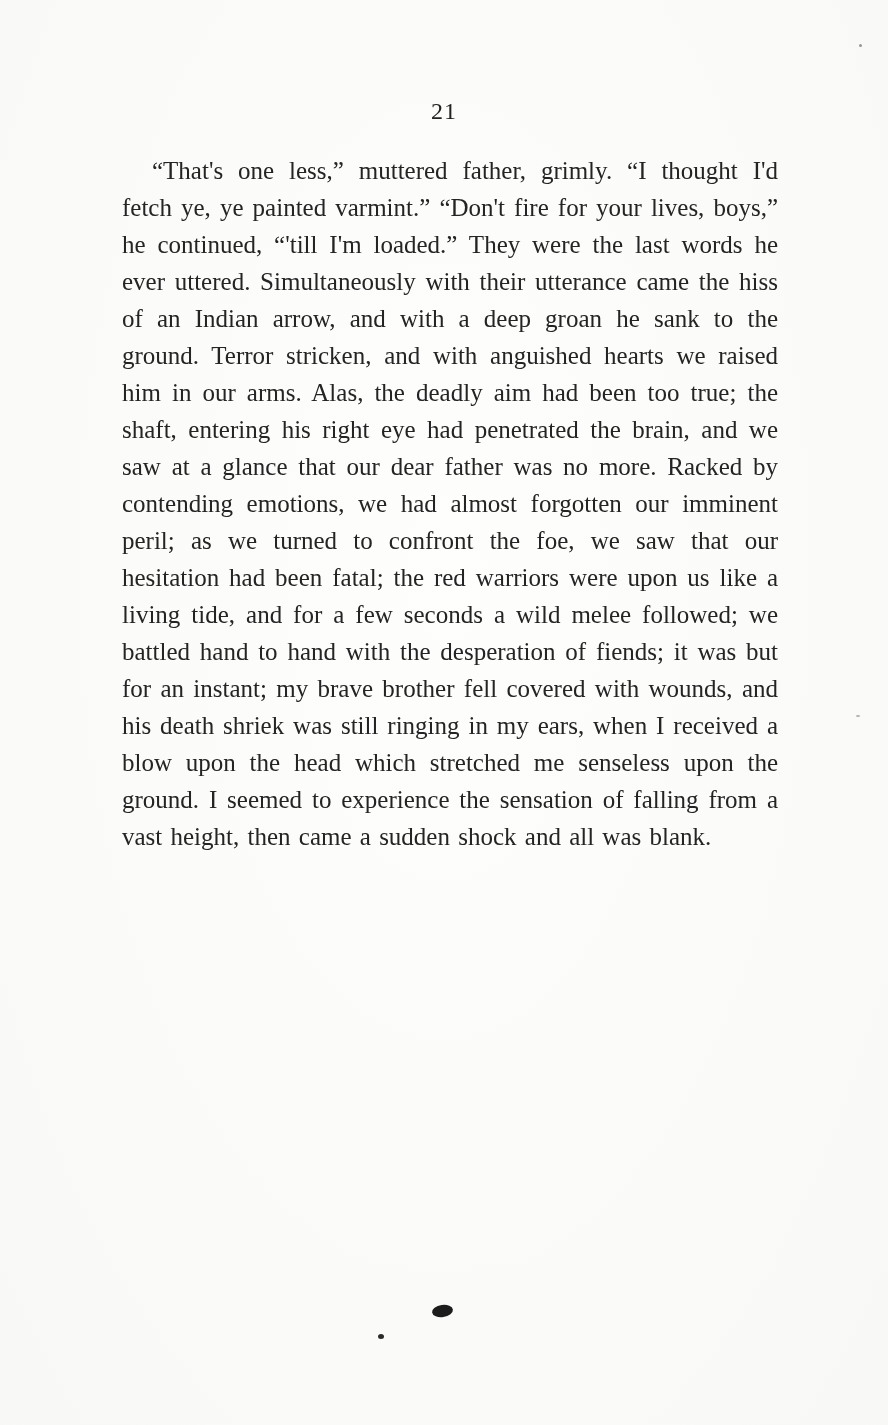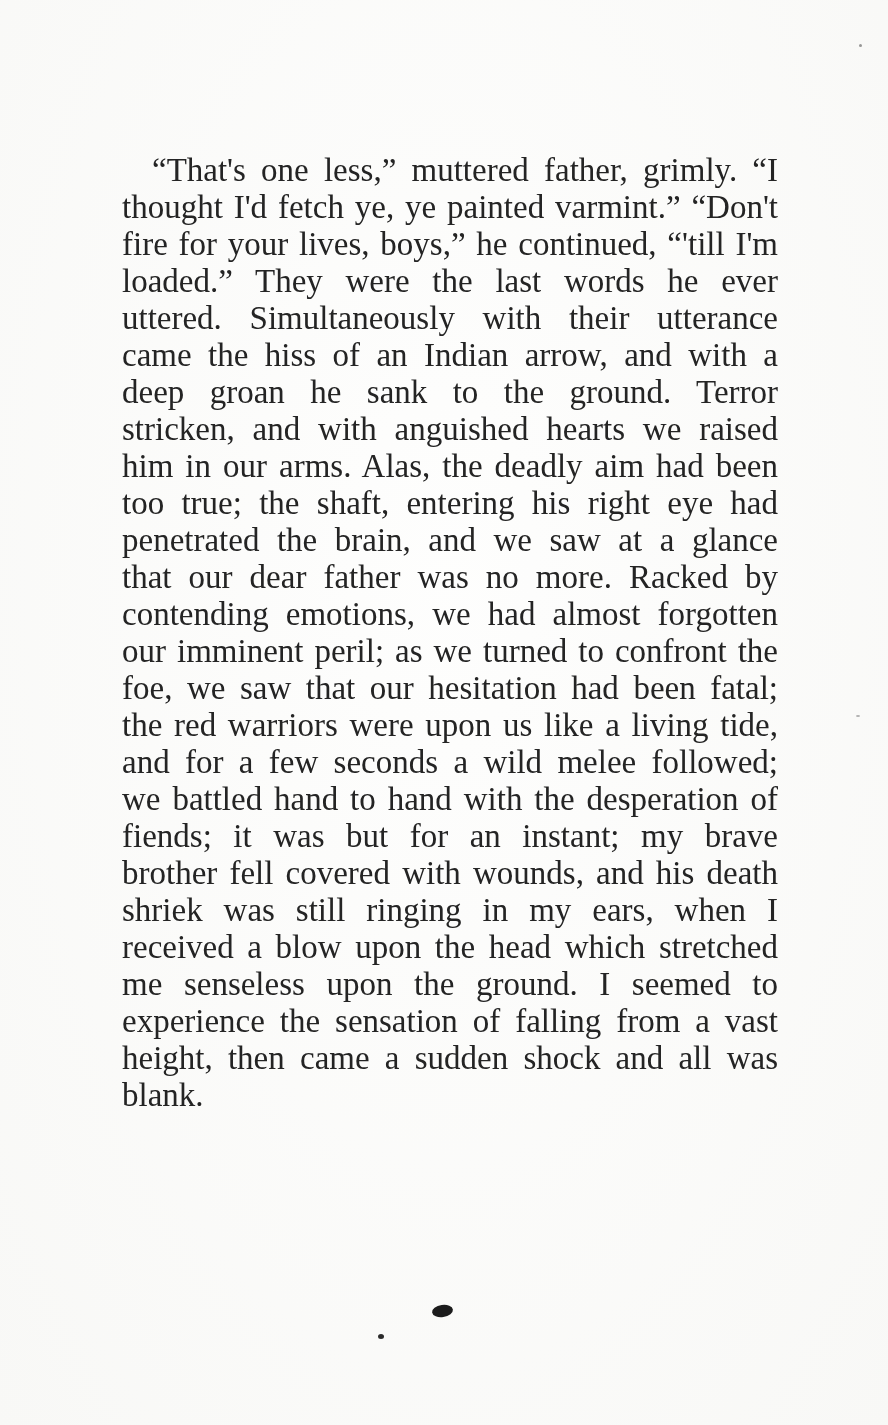--- a/index.html
+++ b/index.html
@@ -33,21 +33,21 @@
     text-align: center;
     font-size: 24px;
     letter-spacing: 1px;
     color: #222;
   }
   .body-text {
     position: absolute;
     top: 152px;
     left: 122px;
     width: 656px;
-    font-size: 33px;
+    font-size: 25px;
     line-height: 37px;
     text-align: justify;
     color: #242424;
     word-spacing: 2px;
   }
   .body-text p {
     margin: 0;
     text-indent: 30px;
   }
   .ink-blot {
@@ -88,20 +88,21 @@
     background: #666;
     border-radius: 50%;
     opacity: .5;
   }
 </style>
 </head>
 <body>
 
 <div class="scan-page">
 
+  <div class="page-number">21</div>
 
   <div class="body-text">
     <p>“That's one less,” muttered father, grimly. “I thought I'd fetch ye, ye painted varmint.” “Don't fire for your lives, boys,” he continued, “'till I'm loaded.” They were the last words he ever uttered. Simultaneously with their utterance came the hiss of an Indian arrow, and with a deep groan he sank to the ground. Terror stricken, and with anguished hearts we raised him in our arms. Alas, the deadly aim had been too true; the shaft, entering his right eye had penetrated the brain, and we saw at a glance that our dear father was no more. Racked by contending emotions, we had almost forgotten our imminent peril; as we turned to confront the foe, we saw that our hesitation had been fatal; the red warriors were upon us like a living tide, and for a few seconds a wild melee followed; we battled hand to hand with the desperation of fiends; it was but for an instant; my brave brother fell covered with wounds, and his death shriek was still ringing in my ears, when I received a blow upon the head which stretched me senseless upon the ground. I seemed to experience the sensation of falling from a vast height, then came a sudden shock and all was blank.</p>
   </div>
 
   <div class="ink-blot"></div>
   <div class="ink-speck"></div>
   <div class="edge-speck-1"></div>
   <div class="edge-speck-2"></div>
 

